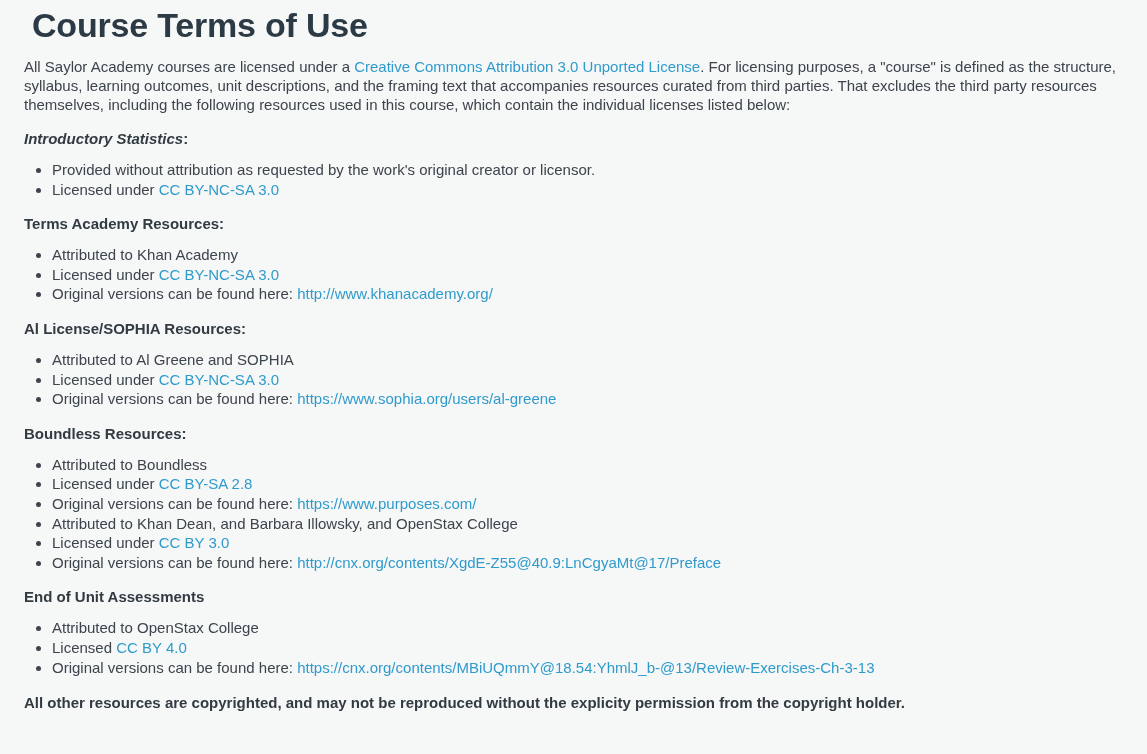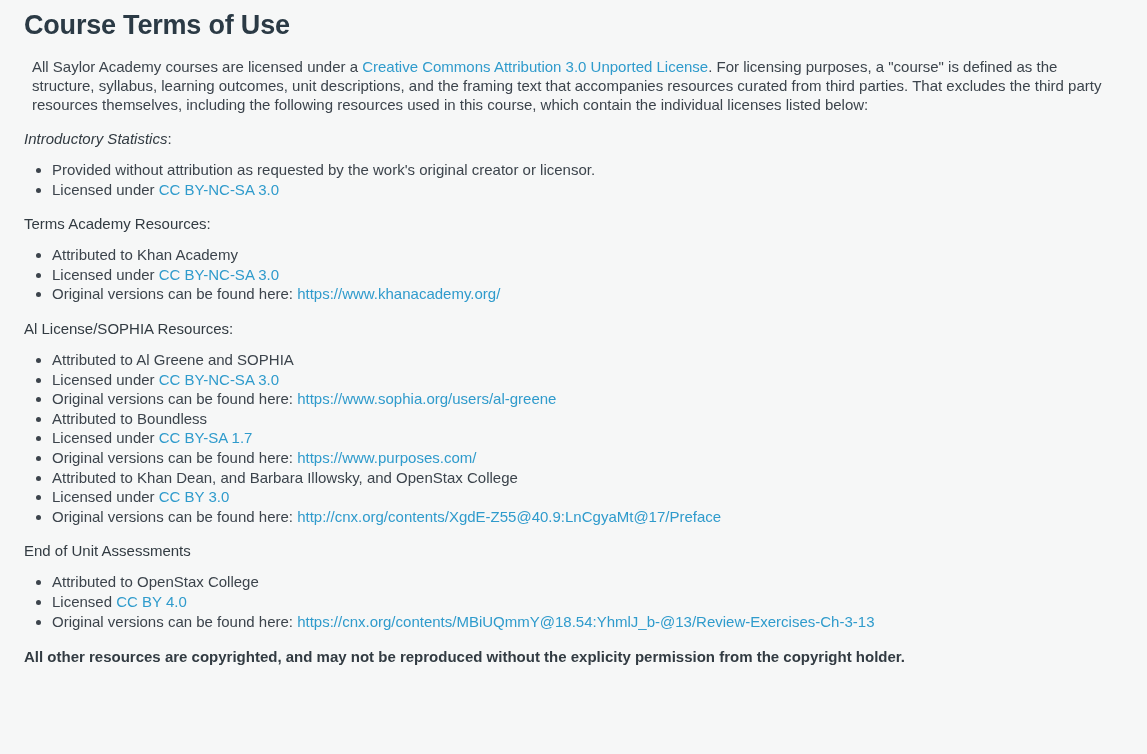--- a/index.html
+++ b/index.html
@@ -10,36 +10,36 @@
     color: #3c444c;
     font-family: "Liberation Sans", sans-serif;
     font-size: 15px;
   }
   .page {
     width: 1147px;
     min-height: 754px;
     padding: 10px 25px 20px 24px;
   }
   h1.page-title {
-    font-size: 27px;
+    font-size: 34px;
     line-height: 31px;
-    margin: 0 0 16px 0;
+    margin: 0 0 16px 8px;
     font-weight: 700;
     color: #2b3a45;
     letter-spacing: -0.2px;
   }
   p.intro {
-    margin: 8px;
+    margin: 0;
     line-height: 19px;
   }
   h2.section-heading {
     font-size: 15px;
     line-height: 19px;
     margin: 15px 0 12px 0;
-    font-weight: 400;
+    font-weight: 700;
     color: #323b42;
   }
   h2.section-heading em { font-style: italic; }
   ul.section-list {
     margin: 0;
     padding: 0 0 0 28px;
   }
   ul.section-list li {
     line-height: 19.6px;
     padding: 0;
@@ -69,31 +69,32 @@
   <div id="sections">
       <h2 class="section-heading"><em>Introductory Statistics</em>:</h2>
       <ul class="section-list">
         <li>Provided without attribution as requested by the work's original creator or licensor.</li>
         <li>Licensed under <a class="lnk" href="#">CC BY-NC-SA 3.0</a></li>
       </ul>
       <h2 class="section-heading">Terms Academy Resources:</h2>
       <ul class="section-list">
         <li>Attributed to Khan Academy</li>
         <li>Licensed under <a class="lnk" href="#">CC BY-NC-SA 3.0</a></li>
-        <li>Original versions can be found here: <a class="lnk" href="#">https://www.khanacademy.org/</a></li>
+        <li>Original versions can be found here: <a class="lnk" href="#">http://www.khanacademy.org/</a></li>
       </ul>
       <h2 class="section-heading">Al License/SOPHIA Resources:</h2>
       <ul class="section-list">
         <li>Attributed to Al Greene and SOPHIA</li>
         <li>Licensed under <a class="lnk" href="#">CC BY-NC-SA 3.0</a></li>
         <li>Original versions can be found here: <a class="lnk" href="#">https://www.sophia.org/users/al-greene</a></li>
       </ul>
+      <h2 class="section-heading">Boundless Resources:</h2>
       <ul class="section-list">
         <li>Attributed to Boundless</li>
-        <li>Licensed under <a class="lnk" href="#">CC BY-SA 1.7</a></li>
+        <li>Licensed under <a class="lnk" href="#">CC BY-SA 2.8</a></li>
         <li>Original versions can be found here: <a class="lnk" href="#">https://www.purposes.com/</a></li>
       </ul>
       <ul class="section-list">
         <li>Attributed to Khan Dean, and Barbara Illowsky, and OpenStax College</li>
         <li>Licensed under <a class="lnk" href="#">CC BY 3.0</a></li>
         <li>Original versions can be found here: <a class="lnk" href="#">http://cnx.org/contents/XgdE-Z55@40.9:LnCgyaMt@17/Preface</a></li>
       </ul>
       <h2 class="section-heading">End of Unit Assessments</h2>
       <ul class="section-list">
         <li>Attributed to OpenStax College</li>

